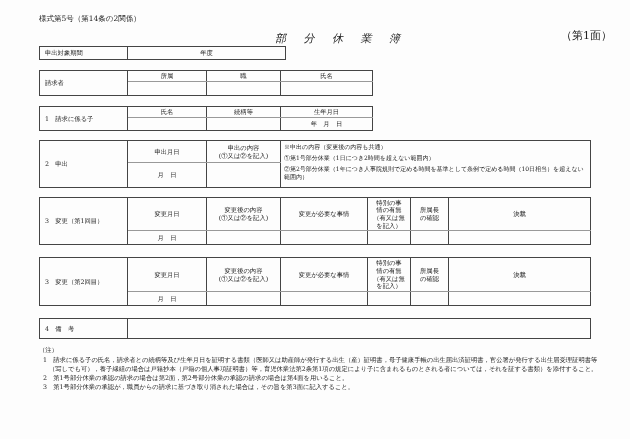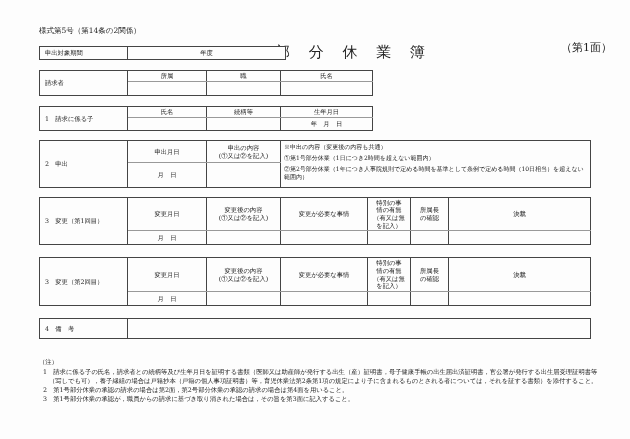--- a/index.html
+++ b/index.html
@@ -1,22 +1,22 @@
 <!DOCTYPE html>
 <html><head>
 <meta charset="utf-8">
 <style>
   html, body { margin:0; padding:0; background:#fdfdfd; }
   body { width:630px; height:439px; position:relative; overflow:hidden;
          font-family:"DejaVu Serif", "Liberation Serif", serif; color:#222; }
-  .abs { position:absolute;margin-top:12px; }
+  .abs { position:absolute; }
   .tiny { font-size:6px; line-height:1.2; }
   .form-id { left:39px; top:14px; font-size:7.5px; }
   .page-no { left:561px; top:28px; font-size:11px; }
-  .title { left:275px; top:31px; font-size:15px; letter-spacing:7px; }
+  .title { left:275px; top:31px; font-size:11px; letter-spacing:7px;font-style:italic; }
   table.frm { position:absolute; border-collapse:collapse; border:1.6px solid #222; background:#fdfdfd; }
   table.frm td { border:1px solid #444; padding:0; font-size:6.3px; line-height:1.2; vertical-align:middle; }
   table.frm td.c { text-align:center; }
   table.frm td.lbl { padding-left:5px; }
   td.thin-bottom { border-bottom:1px solid #999 !important; }
   td.dash-right { border-right:1px dashed #666 !important; }
   .notes { left:39px; top:345px; width:560px; font-size:6.3px; line-height:9px; }
   .notes .item { padding-left:10px; text-indent:-6px; }
   .notes .head { margin-bottom:1px; }
 </style>

